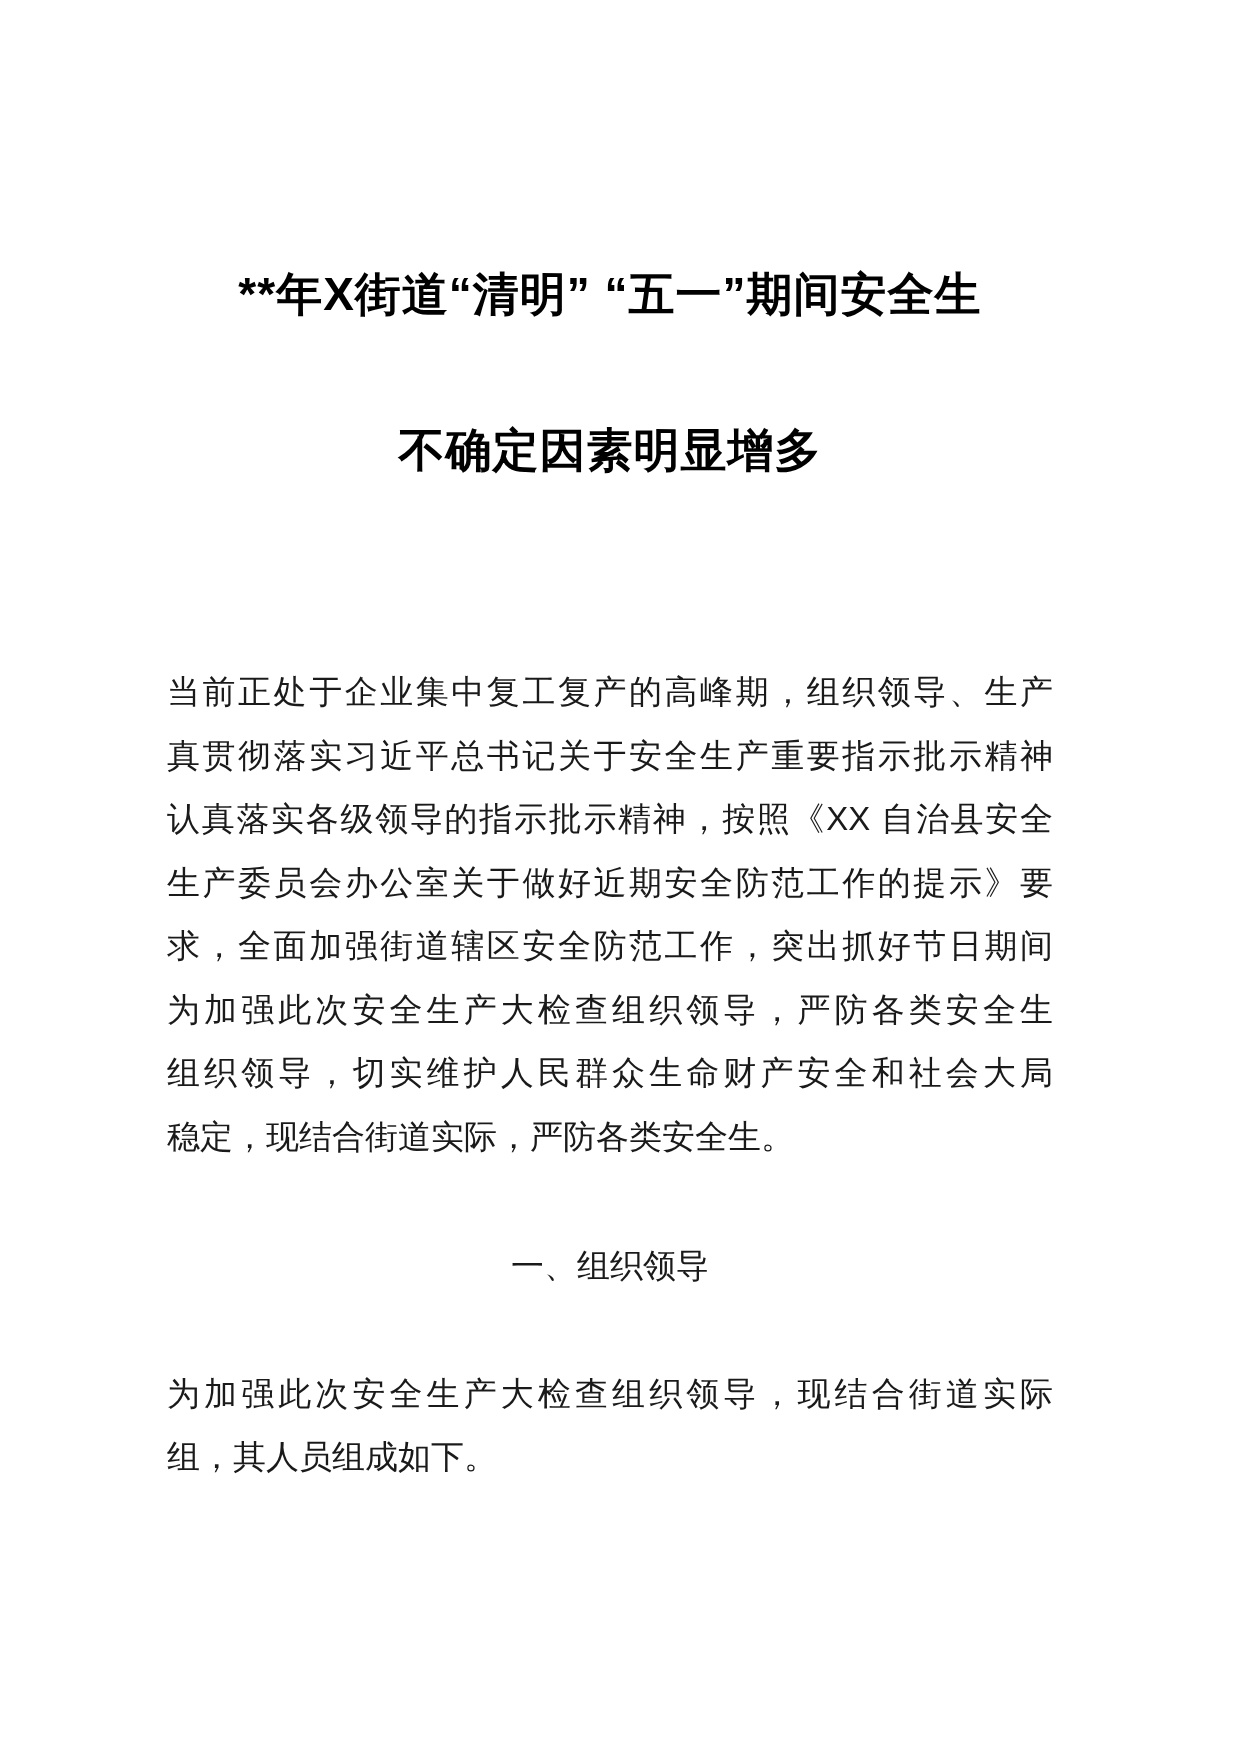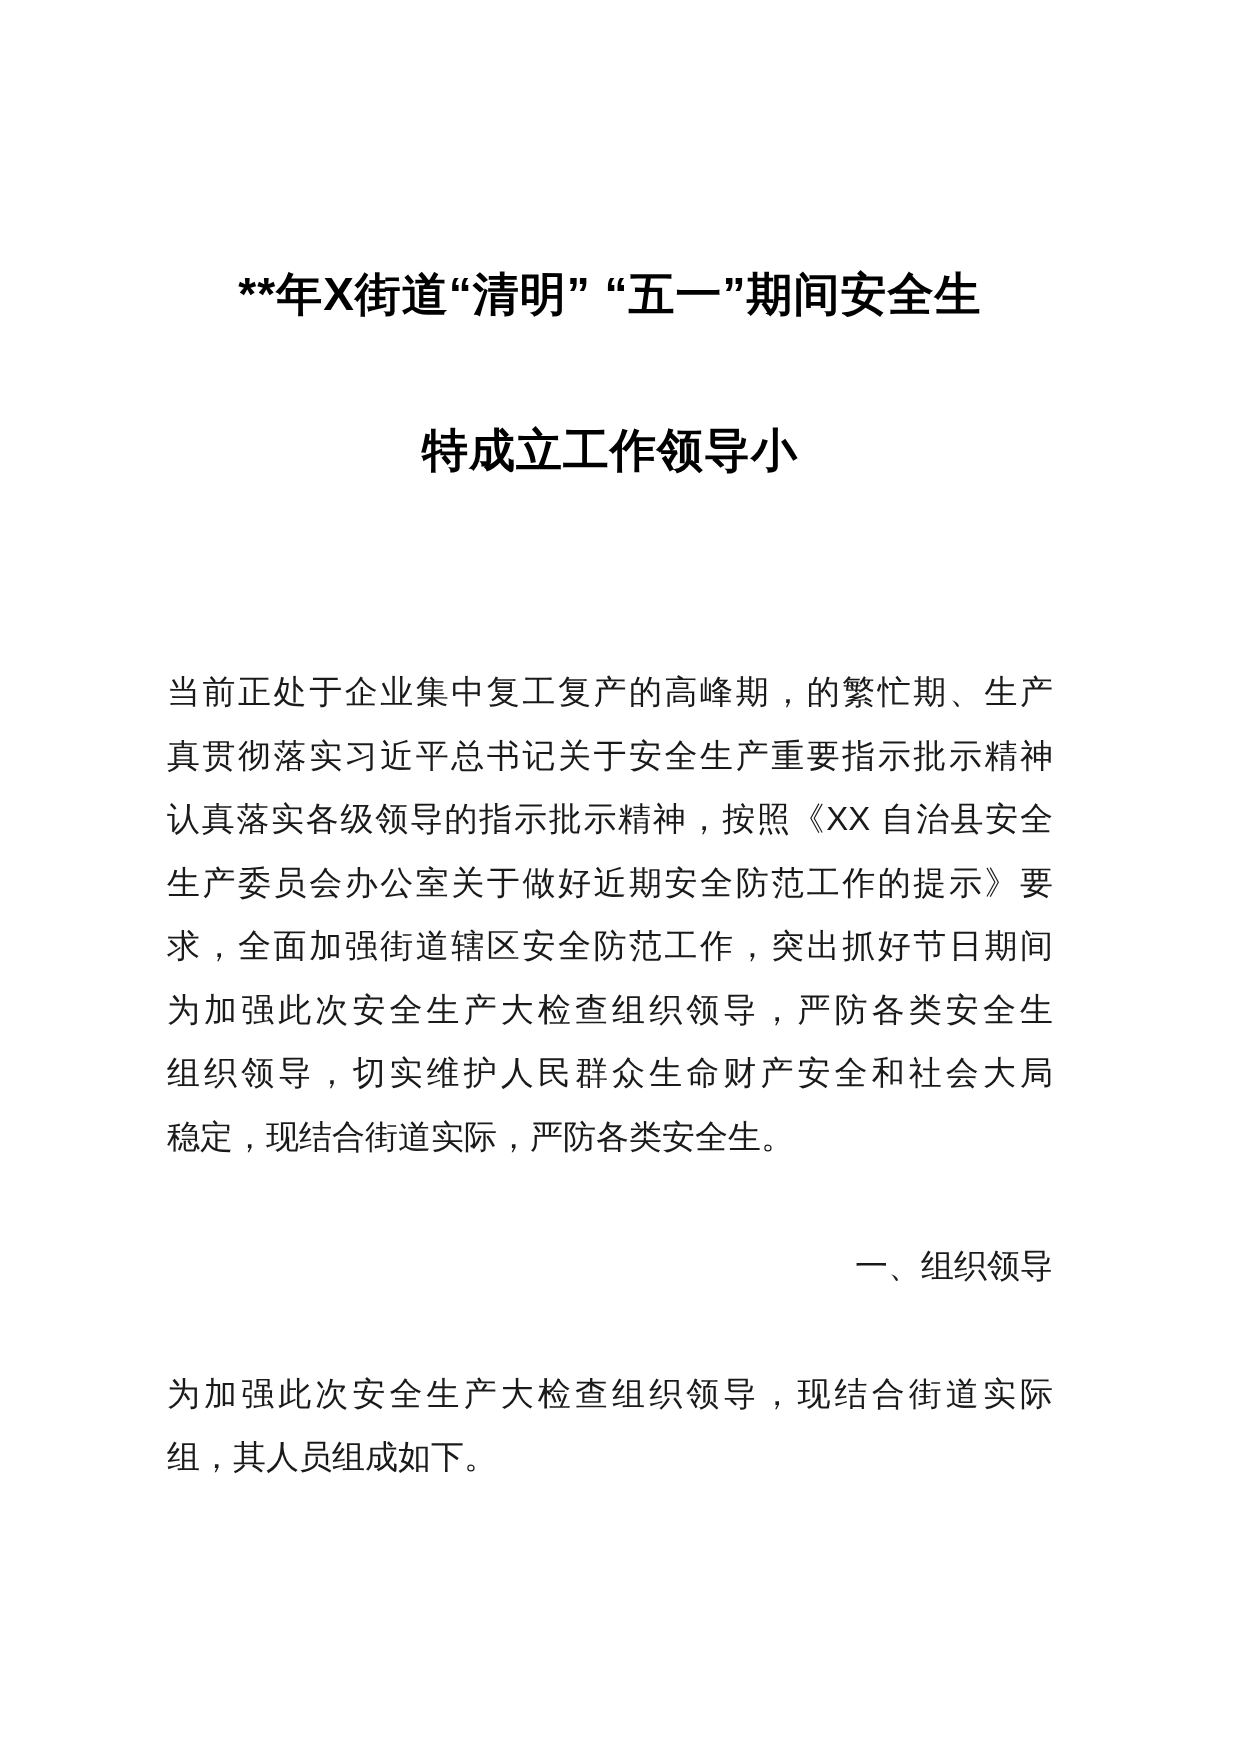--- a/index.html
+++ b/index.html
@@ -44,41 +44,41 @@
   .body-line.last-line {
     text-align: left;
     text-align-last: left;
   }
   .section-heading {
     margin: 66px 0 0 0;
     font-size: 33px;
     font-weight: normal;
     line-height: 63.5px;
     color: #1a1a1a;
-    text-align: right;
+    text-align: center;
   }
   .para-2 {
     margin-top: 64px;
   }
 </style>
 </head>
 <body>
 
 <div class="page">
   <div class="content">
 
     <h1 class="doc-title">
       <div class="title-line">**年X街道“清明” “五一”期间安全生</div>
-      <div class="title-line">特成立工作领导小</div>
+      <div class="title-line">不确定因素明显增多</div>
     </h1>
 
     <div class="doc-body">
 
       <div class="para para-1">
-        <div class="body-line">当前正处于企业集中复工复产的高峰期，的繁忙期、生产</div>
+        <div class="body-line">当前正处于企业集中复工复产的高峰期，组织领导、生产</div>
         <div class="body-line">真贯彻落实习近平总书记关于安全生产重要指示批示精神</div>
         <div class="body-line">认真落实各级领导的指示批示精神，按照《XX 自治县安全</div>
         <div class="body-line">生产委员会办公室关于做好近期安全防范工作的提示》要</div>
         <div class="body-line">求，全面加强街道辖区安全防范工作，突出抓好节日期间</div>
         <div class="body-line">为加强此次安全生产大检查组织领导，严防各类安全生</div>
         <div class="body-line">组织领导，切实维护人民群众生命财产安全和社会大局</div>
         <div class="body-line last-line">稳定，现结合街道实际，严防各类安全生。</div>
       </div>
 
       <h2 class="section-heading">一、组织领导</h2>

